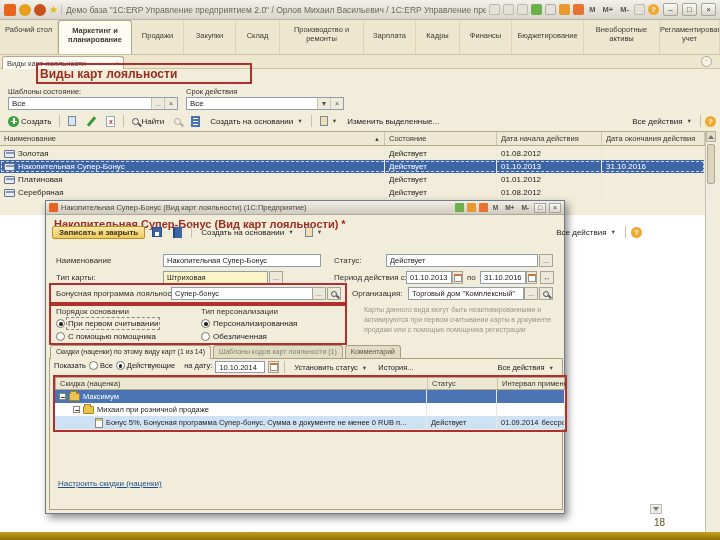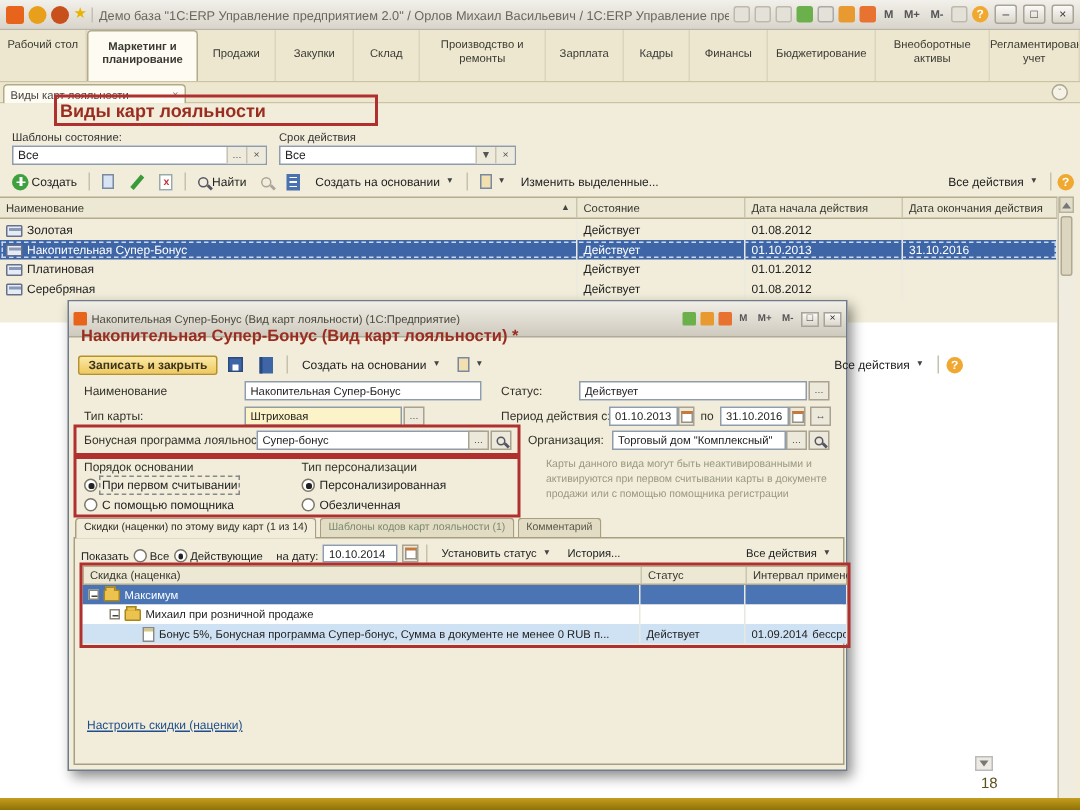--- a/index.html
+++ b/index.html
@@ -75,37 +75,37 @@
   .thead .c{display:flex;align-items:center;padding:0 4px;font-size:7.5px;color:#38362E;border-right:1px solid #CBC5AE;overflow:hidden;white-space:nowrap}
   .trow{position:absolute;left:0;width:705px;height:13px}
   .trow .c{display:flex;align-items:center;gap:3px;padding:0 4px;border-right:1px solid #ECEAE0;overflow:hidden;white-space:nowrap;font-size:8px}
   .trow.sel{background:#3E66A6;color:#fff;outline:1px dashed #C9D7EE;outline-offset:-2px}
   .sortglyph{font-size:6px;color:#444;margin-left:auto}
   .vscroll{position:absolute;left:705px;top:131px;width:11px;height:401px;background:#F0EDE0;border-left:1px solid #C8C2AC}
   .vs-btn{width:100%;height:11px;background:#E2DDC9;border:1px solid #B9B29A;display:flex;align-items:center;justify-content:center}
   .vs-thumb{position:absolute;left:1px;top:13px;width:8px;height:40px;background:#DCD6C0;border:1px solid #B0A98F;border-radius:2px}
   
   .dialog{left:45px;top:200px;width:520px;height:314px;background:#F1EDDA;border:1px solid #6E7B8B;box-shadow:3px 4px 8px rgba(0,0,0,.45)}
-  .dlg-titlebar{position:absolute;left:0;top:0;width:100%;height:24px;background:linear-gradient(#F0EEE6,#CFCABE);border-bottom:1px solid #AEA99B;display:flex;align-items:center;gap:3px;padding:0 3px}
+  .dlg-titlebar{position:absolute;left:0;top:0;width:100%;height:14px;background:linear-gradient(#F0EEE6,#CFCABE);border-bottom:1px solid #AEA99B;display:flex;align-items:center;gap:3px;padding:0 3px}
   .dlg-title{flex:1;font-size:7.5px;color:#4A473E;white-space:nowrap;overflow:hidden}
   .dlg-ic{width:9px;height:9px;border-radius:1px}
   .dlg-winbtn{width:12px;height:10px;background:linear-gradient(#FBFAF7,#DAD6CC);border:1px solid #A8A498;display:flex;align-items:center;justify-content:center;font-size:7px;color:#333}
   .dlg-heading{position:absolute;left:8px;top:17px;font-size:11px;font-weight:bold;color:#9B2D20;white-space:nowrap}
-  .dlg-toolbar{position:absolute;left:6px;top:34px;width:590px;height:16px;display:flex;align-items:center;gap:3px;font-size:8px}
+  .dlg-toolbar{position:absolute;left:6px;top:23px;width:590px;height:16px;display:flex;align-items:center;gap:3px;font-size:8px}
   .savebtn{display:inline-flex;align-items:center;padding:1px 6px;font-size:8px;font-weight:bold;color:#3A3220;background:linear-gradient(#FAE9A8,#EFC95C);border:1px solid #B89028;border-radius:2px}
   .lbl{position:absolute;font-size:8px;color:#33312A;white-space:nowrap}
   .fld{position:absolute;height:13px;border:1px solid #8E9CAC;background:#fff;font-size:7.5px;display:flex;align-items:center;padding:0 3px;white-space:nowrap;overflow:hidden}
   .fld.yellow{background:#FDF3C8}
   .sqbtn{position:absolute;height:13px;border:1px solid #A8A292;background:#EDE9DA;display:flex;align-items:center;justify-content:center;font-size:7px;color:#555}
   .hint{position:absolute;left:318px;top:104px;width:194px;font-size:7px;line-height:1.4;color:#9A9880}
   .dlg-tabs{position:absolute;left:4px;top:144px;display:flex;gap:2px;height:14px}
   .dlg-tab{padding:2px 5px;font-size:7px;border:1px solid #A89F80;border-bottom:none;border-radius:3px 3px 0 0;background:#E2DCC4;color:#5A5848;white-space:nowrap}
   .dlg-tab.active{background:#F1EDDA;color:#2E2C24;position:relative;z-index:2}
   .panel{position:absolute;left:3px;top:157px;width:514px;height:152px;border:1px solid #A89F80;background:#F1EDDA}
-  .panel-toolbar{position:absolute;left:4px;top:2px;width:504px;height:14px;display:flex;align-items:flex-end;gap:3px;font-size:7.5px}
+  .panel-toolbar{position:absolute;left:4px;top:2px;width:504px;height:14px;display:flex;align-items:flex-start;gap:3px;font-size:7.5px}
   .grid-disc{display:grid;grid-template-columns:372px 70px 68px}
   .dhead{position:absolute;left:5px;top:18px;width:510px;height:13px;background:#EDE8D4;border:1px solid #B5AC8B}
   .dhead .c{display:flex;align-items:center;padding:0 4px;font-size:7.5px;color:#38362E;border-right:1px solid #CBC5AE;white-space:nowrap;overflow:hidden}
   .drow{position:absolute;left:5px;width:510px;height:13px;background:#fff}
   .drow .c{display:flex;align-items:center;gap:3px;padding:0 4px;font-size:7.5px;white-space:nowrap;overflow:hidden;border-right:1px solid #EAE8DE}
   .drow.sel{background:#4A74B4;color:#fff}
   .drow.lite{background:#CFE2F4}
   .link{position:absolute;left:8px;top:120px;font-size:8px;color:#1F4E8C;text-decoration:underline;white-space:nowrap}
   
   .bottombar{left:0;top:532px;width:720px;height:8px;background:linear-gradient(#C49E1E,#8F7106)}

